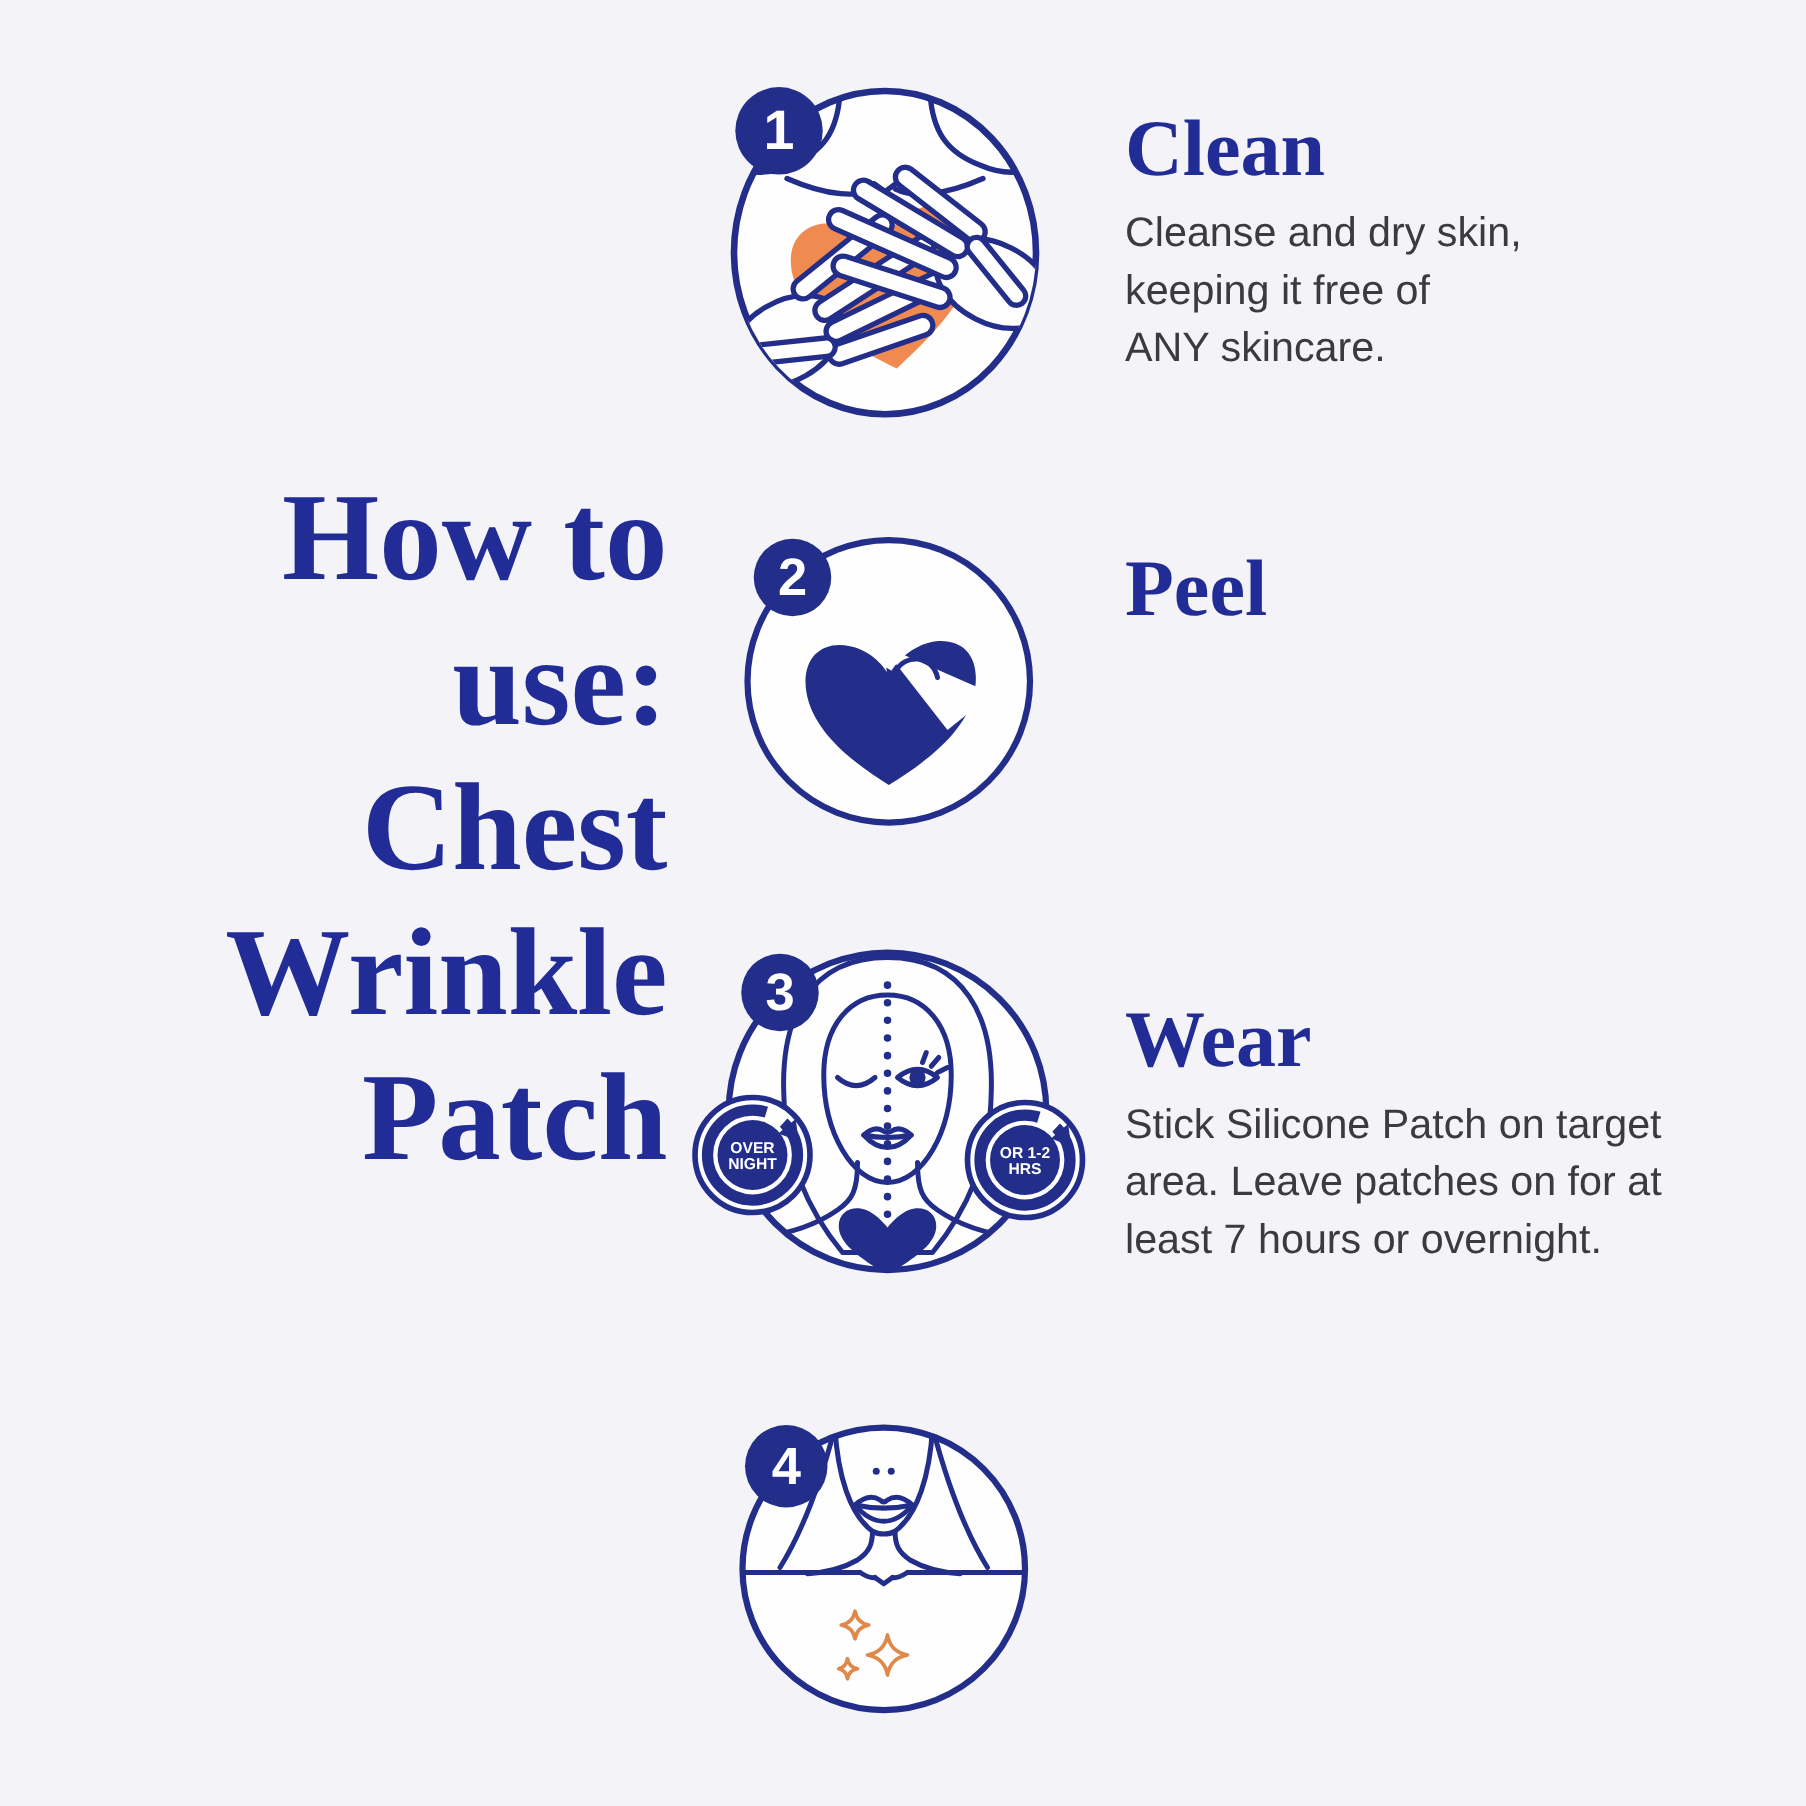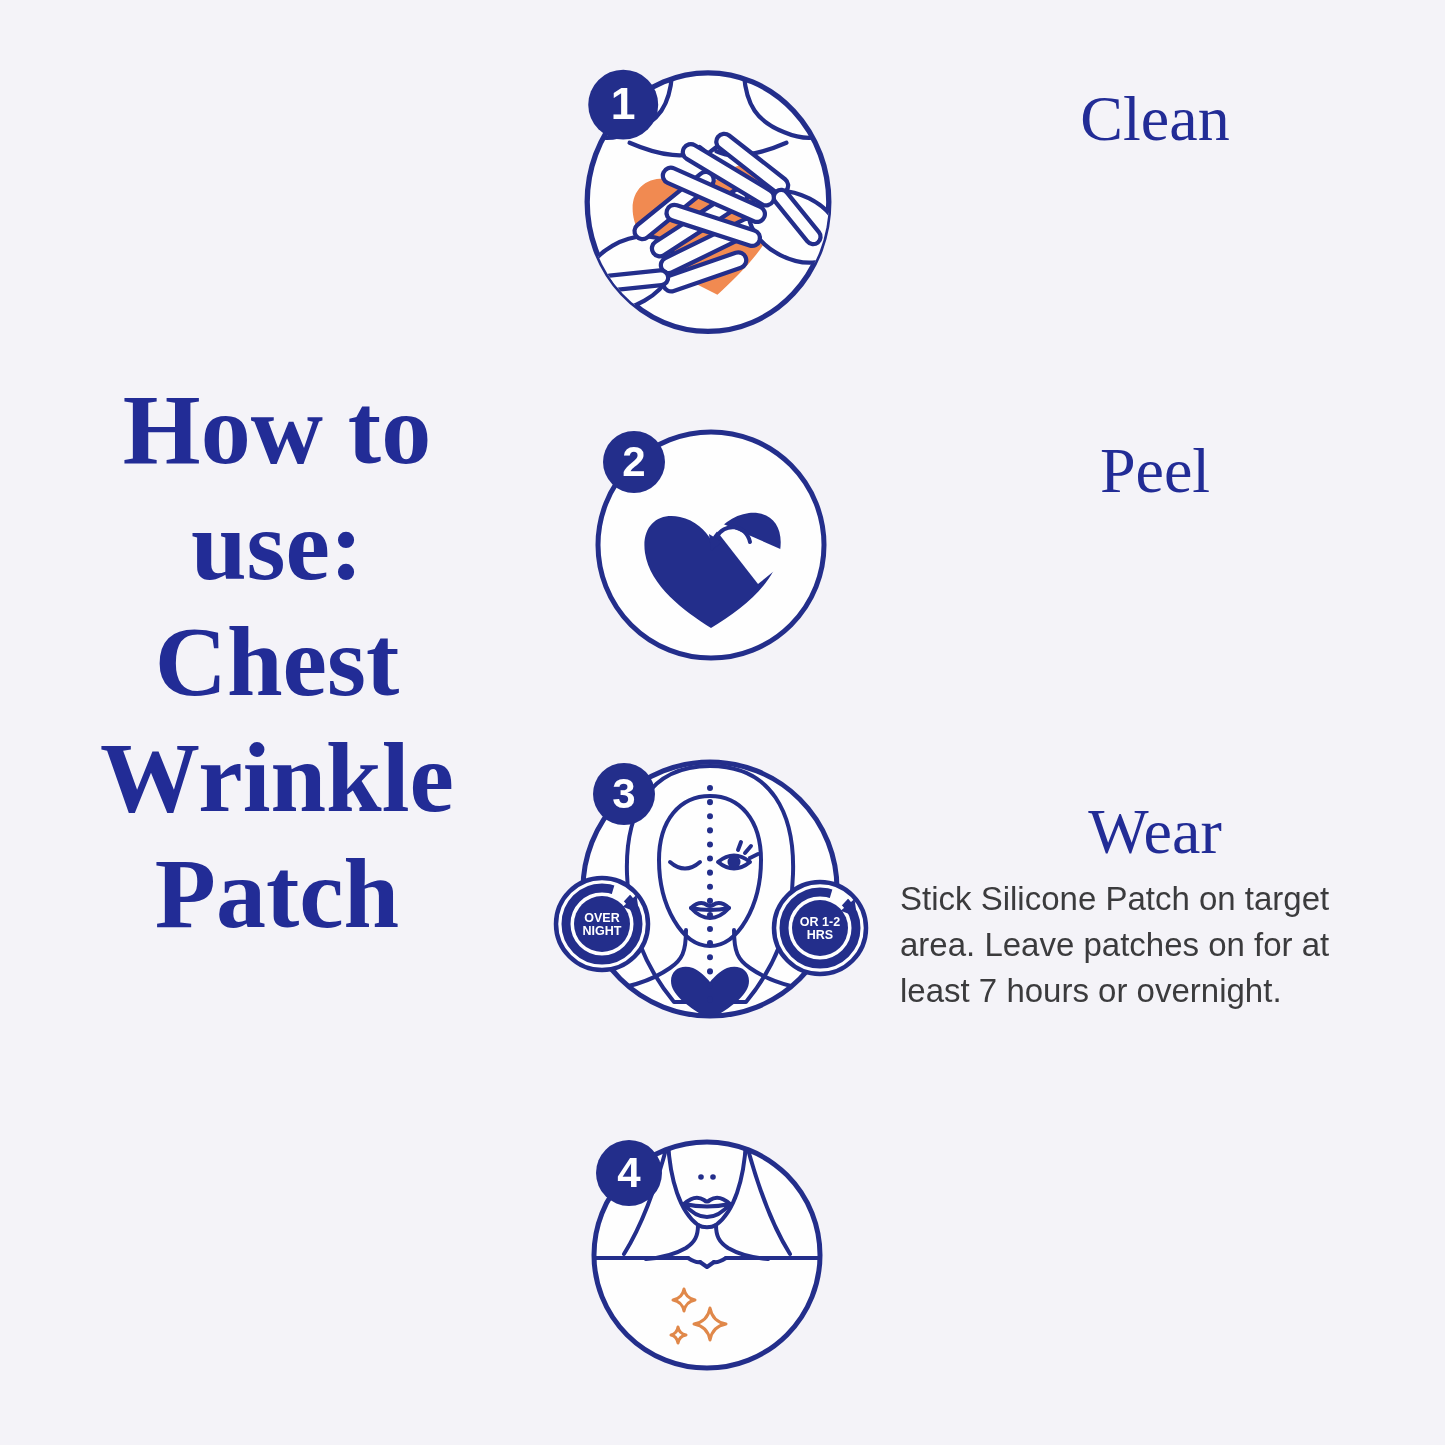--- a/index.html
+++ b/index.html
@@ -2,33 +2,33 @@
 <html><head>
 <meta charset="utf-8">
 <style>
   html,body { margin:0; padding:0; }
   .canvas {
     position:relative; width:1445px; height:1445px;
     background:#f4f3f8; overflow:hidden;
     font-family:"Liberation Sans", sans-serif;
   }
   .title {
-    position:absolute; left:42px; top:372px; width:470px;
-    text-align:center; white-space:pre-line;
+    position:absolute; left:64px; top:372px; width:470px;
+    text-align:right; white-space:pre-line;
     font-family:"Liberation Serif", serif; font-weight:700;
     font-size:100px; line-height:1.16; color:#222c96;
   }
   .step-text { position:absolute; left:900px; width:510px; }
   .step-text.s1 { top:84px; }
   .step-text.s2 { top:436px; }
   .step-text.s3 { top:797px; }
   .step-text.s4 { top:1148px; }
   .step-heading {
-    font-family:"Liberation Serif", serif; font-weight:400;
-    font-size:64px; line-height:1.08; color:#222c96; margin:0 0 10px 0;text-align:center;
+    font-family:"Liberation Serif", serif; font-weight:700;
+    font-size:64px; line-height:1.08; color:#222c96; margin:0 0 10px 0;
   }
   .step-body {
     font-size:33px; line-height:1.4; color:#3b3b3d; white-space:pre-line;
   }
   .icon { position:absolute; }
   .icon.i1 { left:570px; top:58px; width:276px; height:284px; }
   .icon.i2 { left:578px; top:412px; width:266px; height:266px; }
   .icon.i3 { left:528px; top:758px; width:380px; height:262px; }
   .icon.i4 { left:572px; top:1128px; width:270px; height:258px; }
   .ln { fill:none; stroke:#232e8b; stroke-width:4; stroke-linecap:round; stroke-linejoin:round; }
@@ -175,20 +175,23 @@
       </g>
     </g>
     <g>
       <circle cx="57" cy="45" r="33" class="navy"></circle>
       <text x="57" y="59" class="badge-num">4</text>
     </g>
   </svg>
 
   <div class="step-text s1">
     <div class="step-heading">Clean</div>
+    <div class="step-body">Cleanse and dry skin,
+keeping it free of
+ANY skincare.</div>
   </div>
   <div class="step-text s2">
     <div class="step-heading">Peel</div>
   </div>
   <div class="step-text s3">
     <div class="step-heading">Wear</div>
     <div class="step-body">Stick Silicone Patch on target
 area. Leave patches on for at
 least 7 hours or overnight.</div>
   </div>

